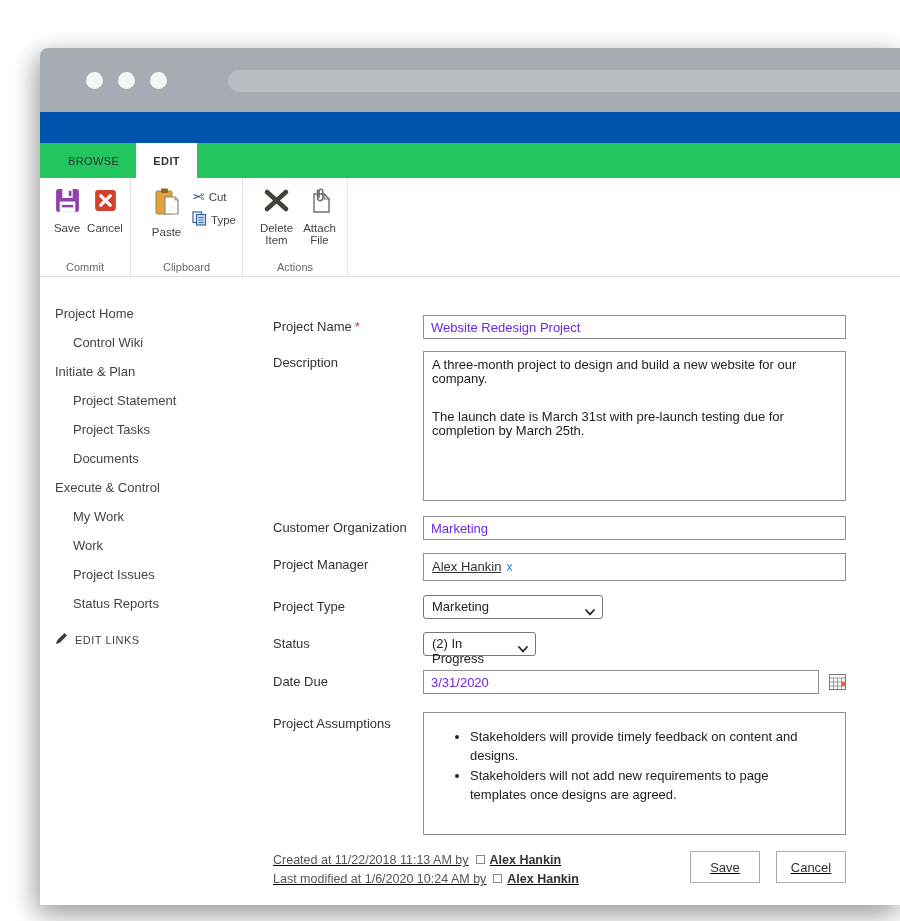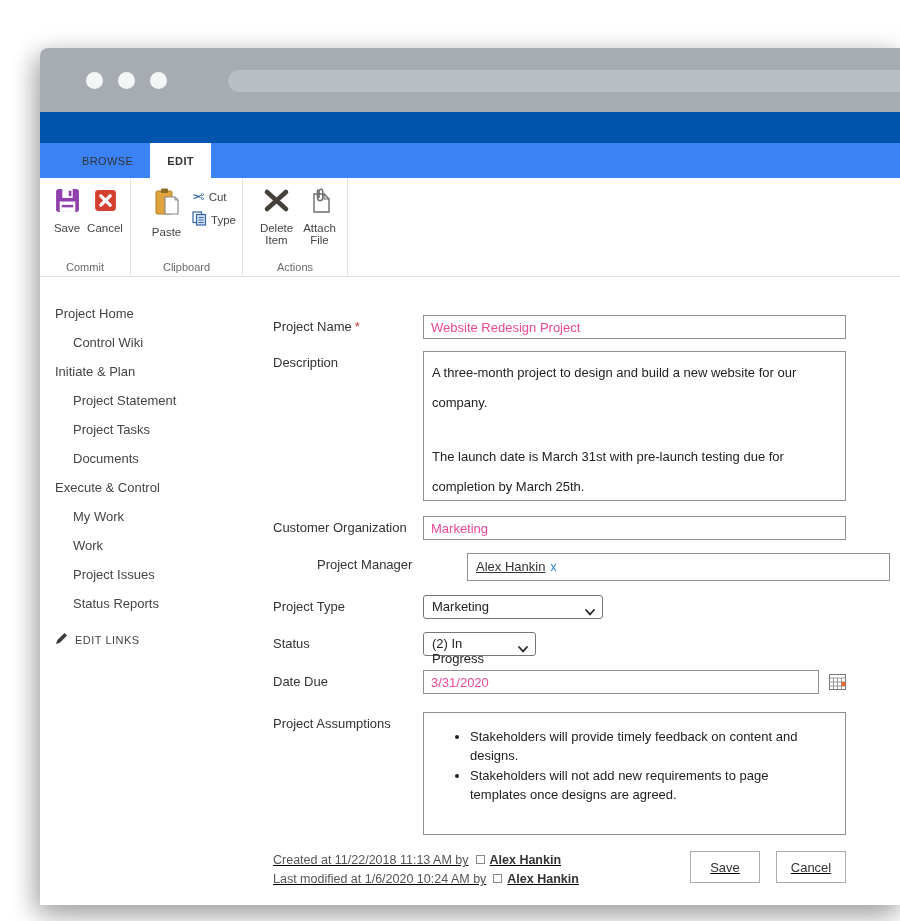--- a/index.html
+++ b/index.html
@@ -13,21 +13,21 @@
   
   .chrome { position:relative; height:64px; background:#a7acb2; border-radius:8px 0 0 0; }
   .dot { position:absolute; top:24px; width:17px; height:17px; border-radius:50%; background:#f4f5f5; }
   .dot.d1{ left:46px; } .dot.d2{ left:78px; } .dot.d3{ left:110px; }
   .addr { position:absolute; left:188px; right:0; top:22px; height:22px;
           background:#b9bec3; border-radius:11px 0 0 11px; }
 
   .suite-bar { height:31px; background:#0054ae; }
 
   
-  .tabstrip { height:35px; background:#3b82f6; display:flex; align-items:stretch; padding-left:25px; }
+  .tabstrip { height:35px; background:#22c55e; display:flex; align-items:stretch; padding-left:11px; }
   .rtab { display:flex; align-items:center; padding:0 17px; font-size:11px; letter-spacing:.4px;
           color:#333; cursor:pointer; }
   .rtab.active { background:#ffffff; font-weight:bold; }
 
   
   .ribbon { position:relative; height:99px; background:#ffffff; border-bottom:1px solid #e0e0e0;
             display:flex; align-items:stretch; }
   .rgroup { position:relative; border-right:1px solid #e4e4e4; padding:5px 6px 18px 6px;
             display:flex; align-items:flex-start; }
   .rgroup-label { position:absolute; left:0; right:0; bottom:3px; text-align:center;
@@ -46,24 +46,24 @@
   .nav-item.lvl2 { padding-left:18px; }
   .edit-links { margin-top:14px; display:flex; align-items:center; gap:7px; font-size:11px;
                 letter-spacing:.5px; color:#444; cursor:pointer; }
 
   .formarea { width:573px; padding-top:38px; }
   .frow { display:grid; grid-template-columns:150px 423px; align-items:start; }
   .flabel { font-size:13px; color:#333; padding-top:4px; }
   .req { color:#d13438; margin-left:3px; }
 
   input.tbox { width:100%; height:24px; border:1px solid #8f8f8f; font-family:"Liberation Sans",sans-serif;
-               font-size:13px; color:#ec4899; padding:0 7px; background:#fff; }
+               font-size:13px; color:#6d28d9; padding:0 7px; background:#fff; }
   .box { border:1px solid #8f8f8f; background:#fff; font-size:13px; color:#222; }
 
-  .desc { height:150px; padding:6px 12px 0 8px; line-height:30px; font-size:13px; }
+  .desc { height:150px; padding:6px 12px 0 8px; line-height:14px; font-size:13px; }
   .desc p.gap { margin-bottom:24px; }
 
   .mgrbox { height:28px; padding:5px 8px 0 8px; }
   .mgr-link { color:#333; text-decoration:underline; cursor:pointer; }
   .mgr-x { color:#2b7cd3; margin-left:5px; cursor:pointer; font-size:12px; }
 
   .selbox { position:relative; height:24px; border:1px solid #767676; border-radius:3px;
             background:#fff; font-size:13px; color:#222; padding:3px 24px 0 8px; cursor:pointer; }
   .selbox .chev { position:absolute; right:7px; top:8px; }
   .sel-type { width:180px; } .sel-status { width:113px; }
@@ -231,21 +231,21 @@
           <p class="gap">A three-month project to design and build a new website for our company.</p>
           <p>The launch date is March 31st with pre-launch testing due for completion by March 25th.</p>
         </div>
       </div>
 
       <div class="frow" style="margin-bottom:13px;">
         <div class="flabel">Customer Organization</div>
         <input class="tbox" type="text" value="Marketing" style="">
       </div>
 
-      <div class="frow" style="margin-bottom:14px;margin-left:44px;">
+      <div class="frow" style="margin-bottom:14px;">
         <div class="flabel">Project Manager</div>
         <div class="box mgrbox">
           <span class="mgr-link">Alex Hankin</span><span class="mgr-x">x</span>
         </div>
       </div>
 
       <div class="frow" style="margin-bottom:13px;">
         <div class="flabel">Project Type</div>
         <div>
           <div class="selbox sel-type">

